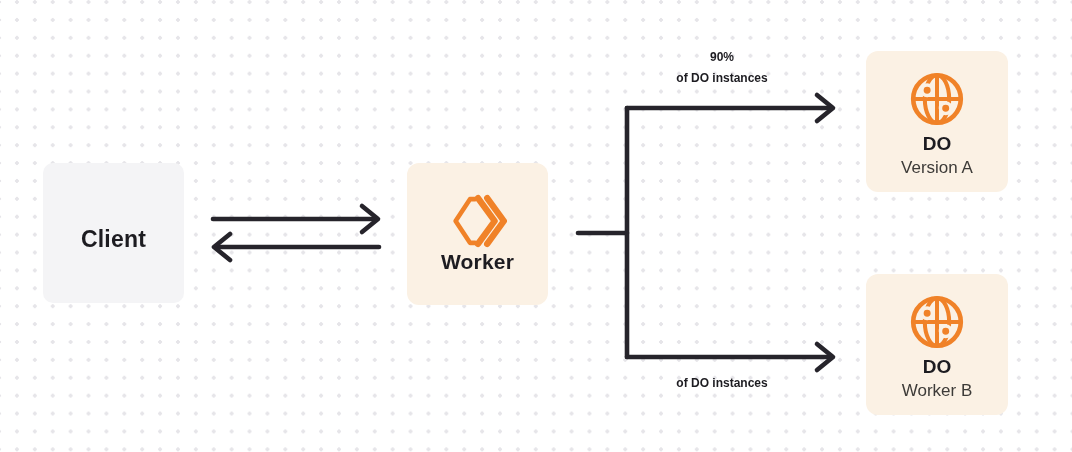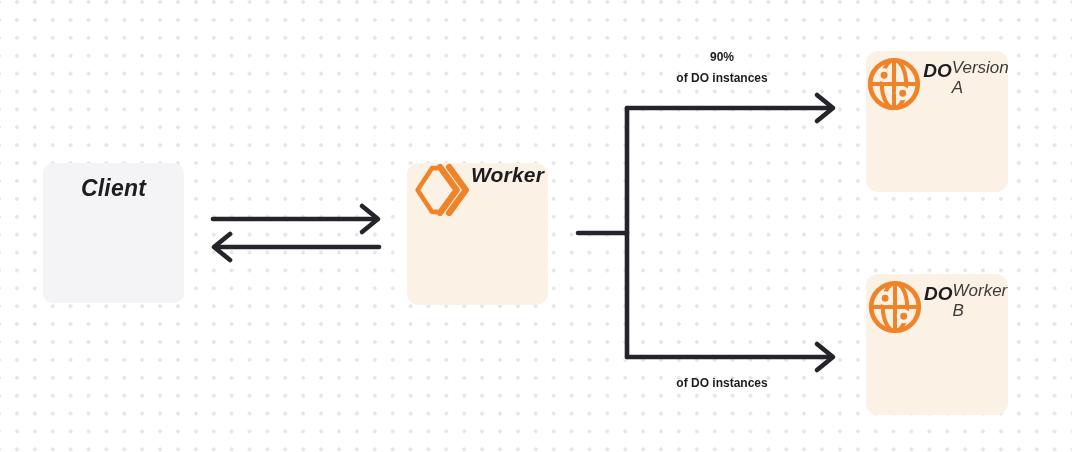--- a/index.html
+++ b/index.html
@@ -24,22 +24,22 @@
     background-position:8px 11px;
   }
   svg.connectors{
     position:absolute;left:0;top:0;width:1072px;height:452px;
   }
   svg.connectors path{
     fill:none;stroke:var(--line);stroke-width:4.6;
     stroke-linecap:round;stroke-linejoin:round;
   }
   .node{
-    position:absolute;display:flex;flex-direction:row;
-    align-items:flex-start;justify-content:center;font-style:italic;
+    position:absolute;display:flex;flex-direction:column;
+    align-items:center;justify-content:center;
   }
   .node-client{
     left:43px;top:163px;width:141px;height:140px;
     background:var(--graybox);border-radius:10px;
   }
   .node-client .label{
     font-size:23px;font-weight:bold;color:var(--text);letter-spacing:.2px;margin-top:12px;
   }
   .node-worker{
     left:407px;top:163px;width:141px;height:142px;

